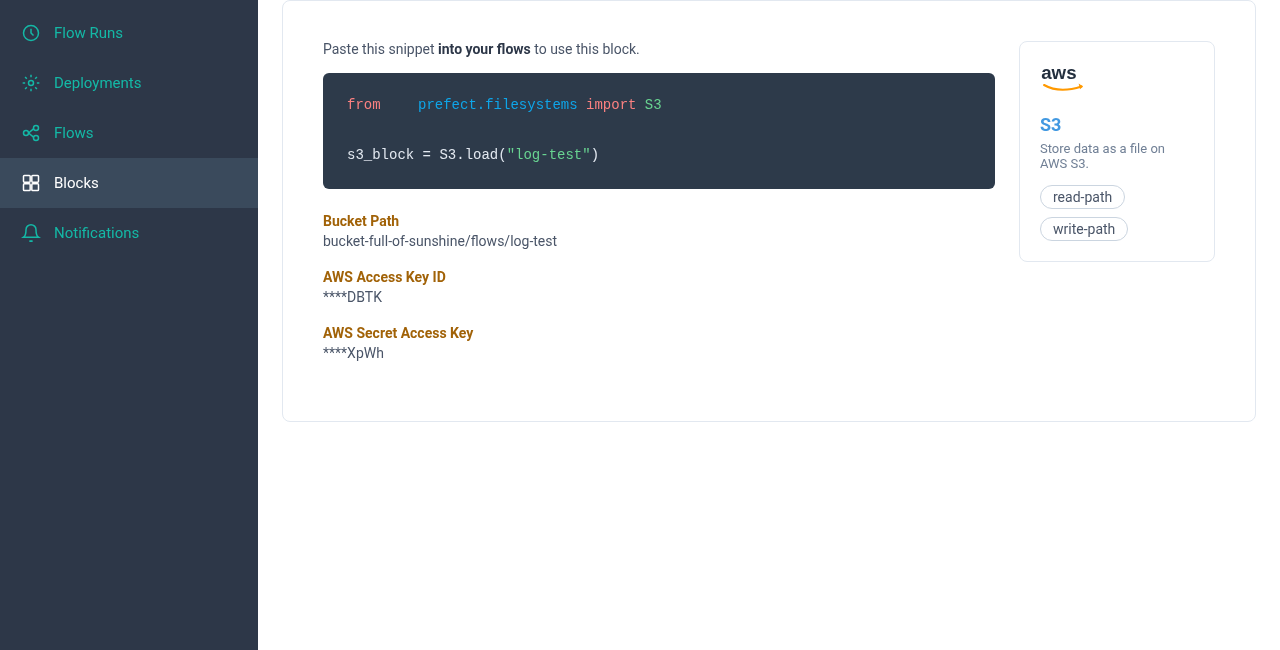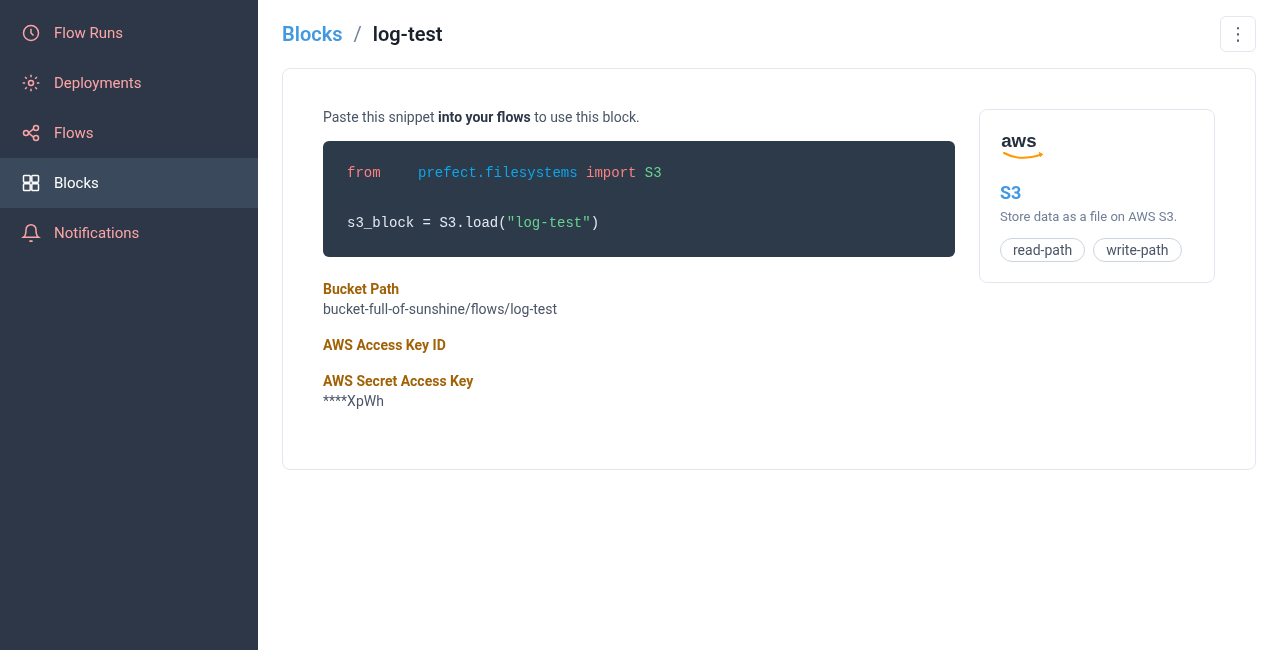--- a/index.html
+++ b/index.html
@@ -21,21 +21,21 @@
       padding: 8px 0;
       flex-shrink: 0;
     }
     .nav-item {
       display: flex;
       align-items: center;
       gap: 12px;
       padding: 14px 20px;
       cursor: pointer;
       font-size: 15px;
-      color: #fca5a5;
+      color: #14b8a6;
       transition: background 0.15s;
     }
     .nav-item.active { background: #3a4a5c; color: #fff; }
     .nav-icon {
       width: 22px;
       height: 22px;
       flex-shrink: 0;
       display: flex;
       align-items: center;
       justify-content: center;
@@ -142,21 +142,21 @@
       color: #a16207;
       margin-bottom: 4px;
     }
     .field-value {
       font-size: 14px;
       color: #4a5568;
     }
 
     
     .right-panel {
-      width: 236px;
+      width: 196px;
       border: 1px solid #e2e8f0;
       border-radius: 8px;
       padding: 20px;
       background: #ffffff;
       flex-shrink: 0;
       align-self: flex-start;
     }
 
     .aws-logo {
       margin-bottom: 12px;
@@ -246,30 +246,20 @@
         <path d="M13.73 21a2 2 0 01-3.46 0"></path>
       </svg>
     </span>
     <span>Notifications</span>
   </div>
 
 </nav>
 
 <div id="main">
 
-  <div id="header">
-    <div class="breadcrumb">
-      <span class="link">Blocks</span>
-      <span class="separator">/</span>
-      <span class="current">log-test</span>
-    </div>
-    <button class="more-btn">
-      <span>⋮</span>
-    </button>
-  </div>
 
   <div class="content-card">
 
     <div class="left-section">
 
       <p class="snippet-description">
         <span>Paste this snippet </span><strong>into your flows</strong><span> to use this block.</span>
       </p>
 
       <div class="code-block">
@@ -282,20 +272,21 @@
         </span>
       </div>
 
       <div class="field-section">
         <div class="field-label">Bucket Path</div>
         <div class="field-value">bucket-full-of-sunshine/flows/log-test</div>
       </div>
 
       <div class="field-section">
         <div class="field-label">AWS Access Key ID</div>
+        <div class="field-value">****DBTK</div>
       </div>
 
       <div class="field-section">
         <div class="field-label">AWS Secret Access Key</div>
         <div class="field-value">****XpWh</div>
       </div>
 
     </div>
 
     <div class="right-panel">

